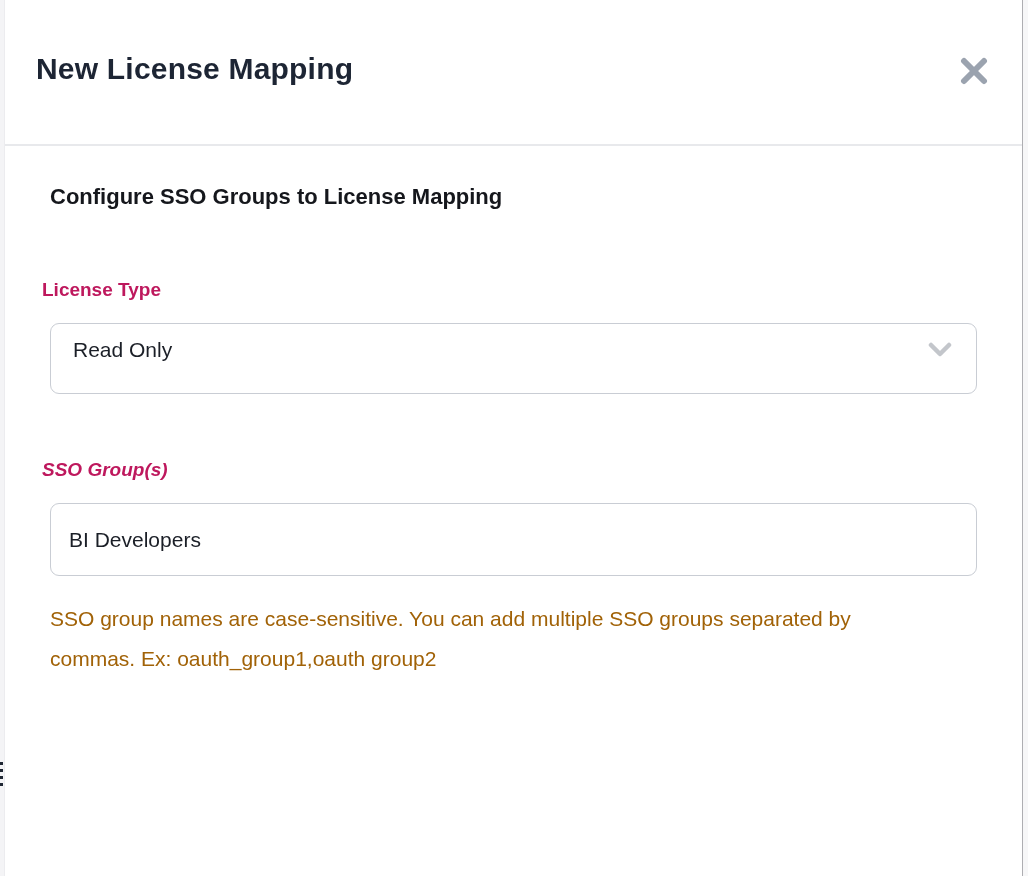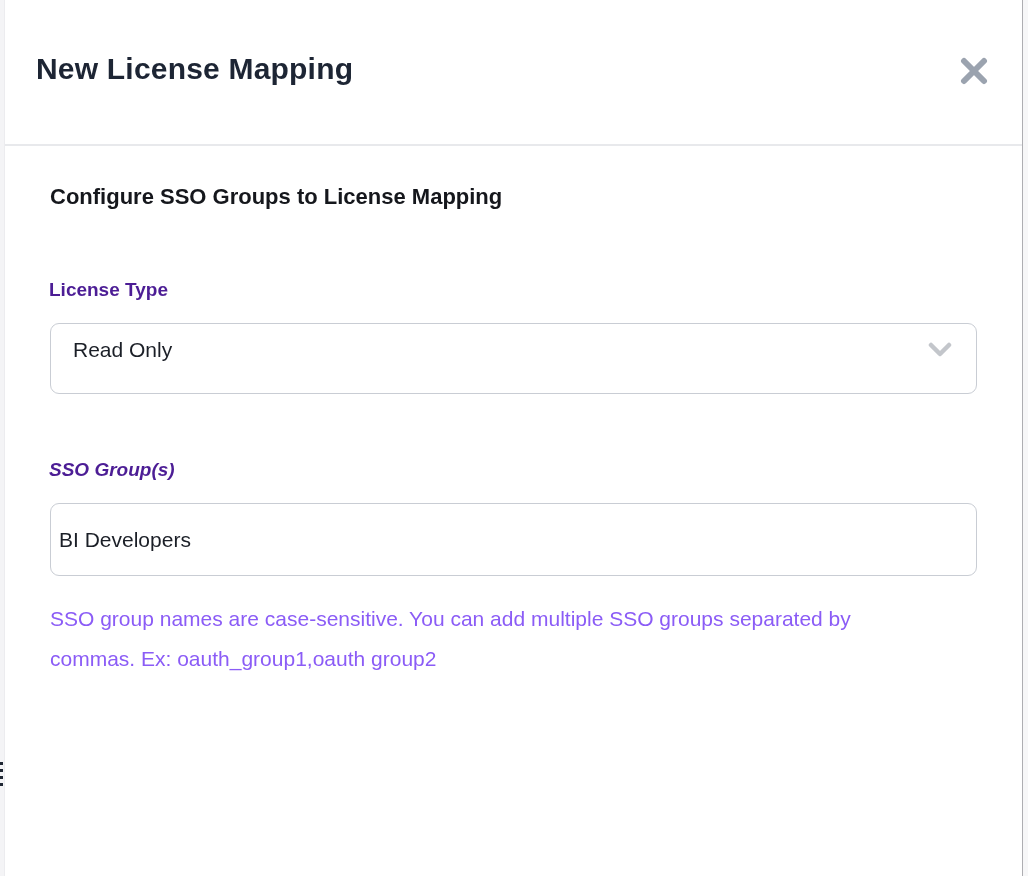--- a/index.html
+++ b/index.html
@@ -86,24 +86,24 @@
   }
   .subtitle {
     position: absolute;
     left: 45px; top: 38px;
     font-size: 22px;
     font-weight: 700;
     color: #15171c;
   }
   .field-label {
     position: absolute;
-    left: 44px;
+    left: 37px;
     font-size: 19px;
     font-weight: 700;
-    color: #4c1d95;
+    color: #be185d;
   }
   .label-license { top: 133px; }
   .label-sso { top: 313px; font-style: italic; }
 
   .select-box {
     position: absolute;
     left: 45px; top: 177px;
     width: 927px; height: 71px;
     box-sizing: border-box;
     background: #ffffff;
@@ -121,34 +121,34 @@
   }
 
   .text-input {
     position: absolute;
     left: 45px; top: 357px;
     width: 927px; height: 73px;
     box-sizing: border-box;
     background: #ffffff;
     border: 1px solid #c9cdd4;
     border-radius: 9px;
-    padding: 0 8px;
+    padding: 0 18px;
     font-family: "Liberation Sans", sans-serif;
     font-size: 21px;
     color: #1b1f27;
     outline: none;
   }
 
   .help-text {
     position: absolute;
     left: 45px; top: 453px;
     width: 845px;
     font-size: 21px;
     line-height: 40px;
-    color: #8b5cf6;
+    color: #a16207;
   }
 </style>
 </head>
 <body>
 
 <div id="screen">
 
   <div class="left-strip"></div>
   <div class="edge-dashes">
     <span class="dash"></span>

